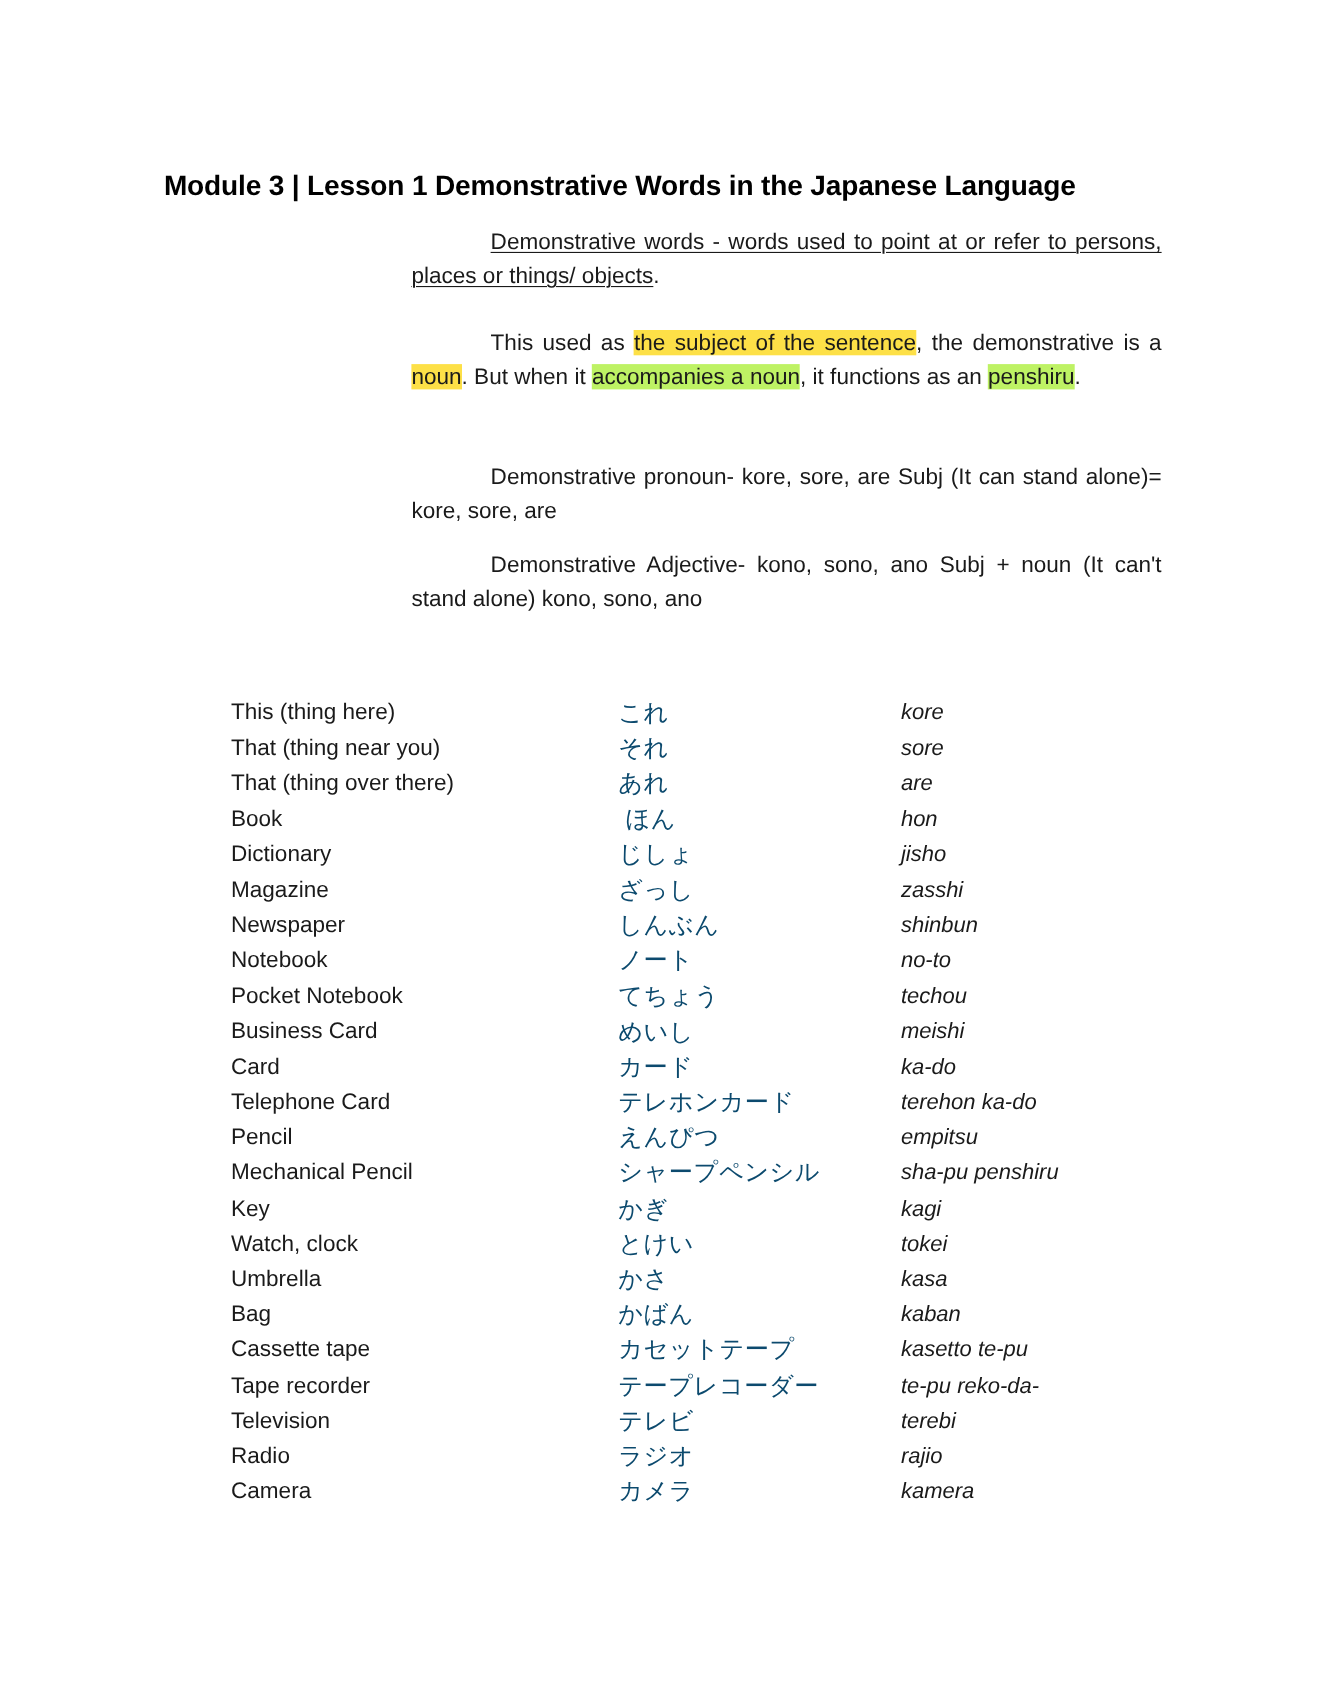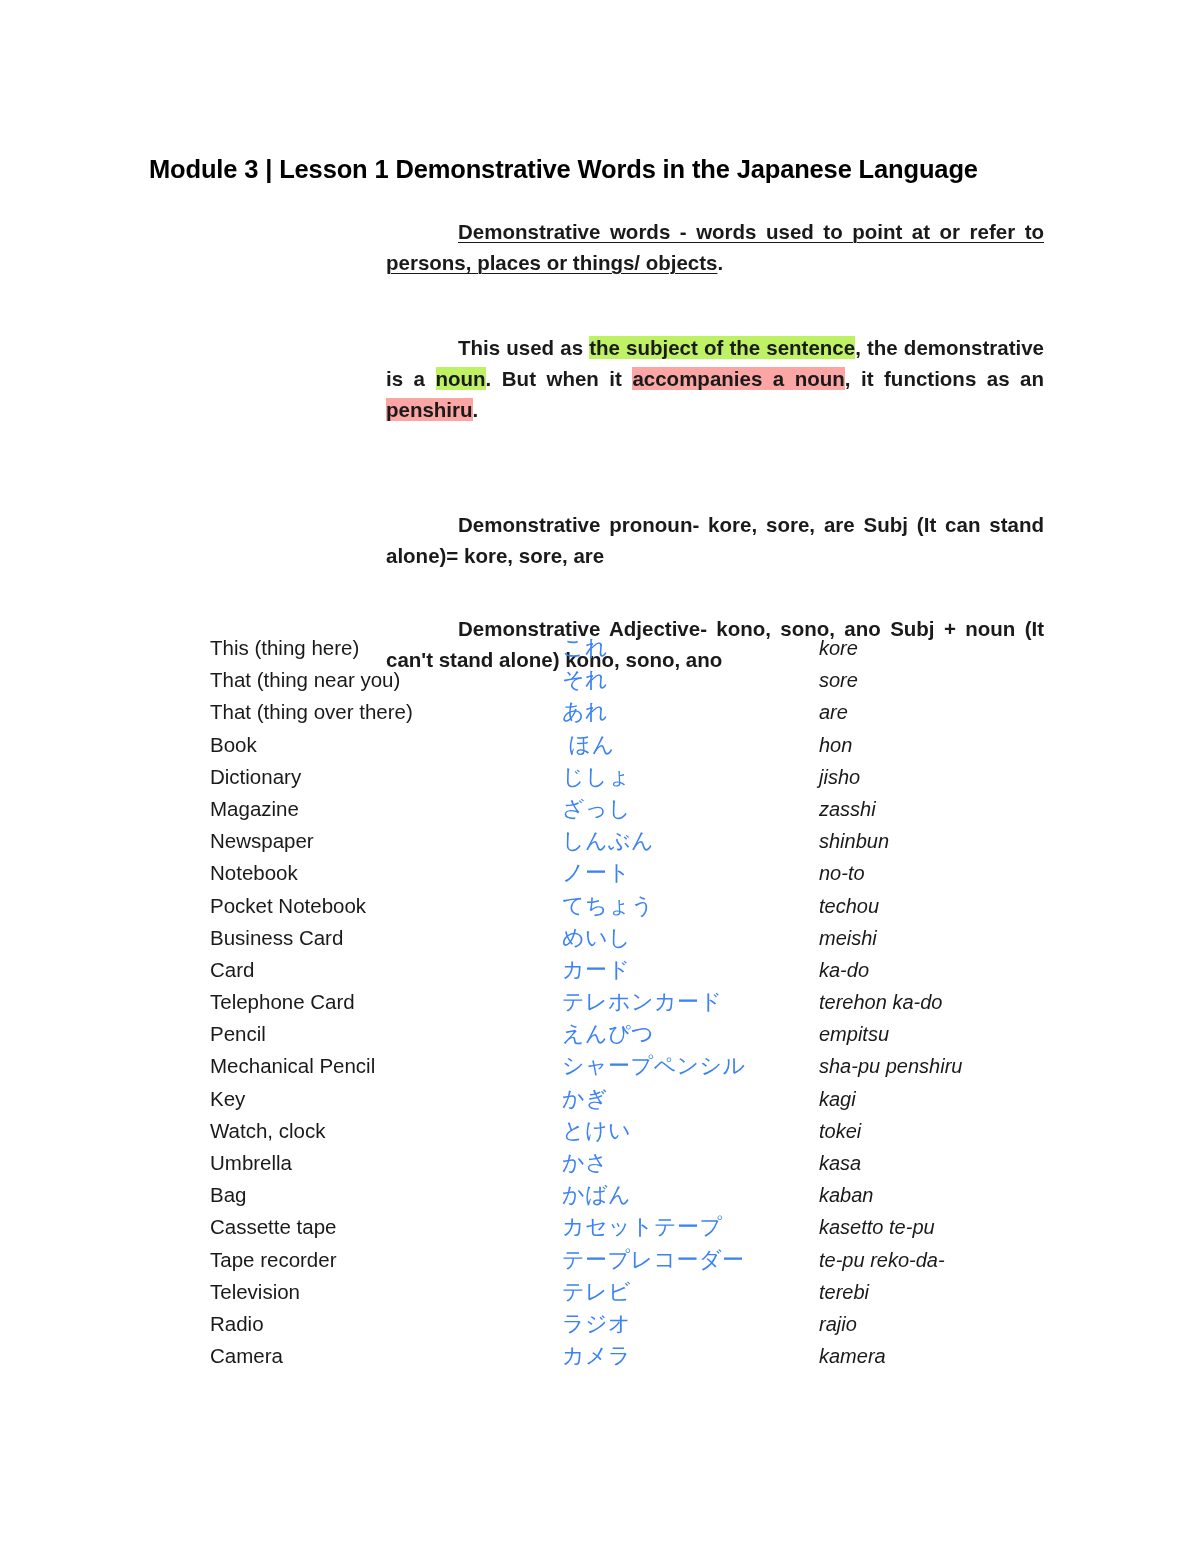--- a/index.html
+++ b/index.html
@@ -40,42 +40,41 @@
     position: absolute;
     left: 370px;
     top: 200px;
     width: 690px;
   }
   .para {
     font-size: 20.5px;
     line-height: 31px;
     text-align: justify;
     text-justify: inter-word;
-    margin: 16px;
+    margin: 4px;
     color: #1a1a1a;
-    font-weight: bold;
   }
   .para .indent {
     display: inline-block;
     width: 72px;
   }
   .para.u {
     text-decoration: none;
   }
   .para.u .uline {
     text-decoration: underline;
     text-decoration-thickness: 1px;
     text-underline-offset: 3px;
   }
   .spacer-a { height: 22px; }
   .spacer-b { height: 52px; }
   .spacer-c { height: 10px; }
 
-  .hl-yellow { background: #bef264; }
-  .hl-cyan   { background: #fca5a5; }
+  .hl-yellow { background: #fde047; }
+  .hl-cyan   { background: #bef264; }
 
   
   .vocab {
     position: absolute;
     left: 0;
     top: 632px;
     width: 1200px;
   }
   .vocab-row {
     position: relative;
@@ -90,21 +89,21 @@
     white-space: nowrap;
     color: #1a1a1a;
   }
   .col-jp {
     position: absolute;
     left: 562px;
     top: 0;
     font-size: 22px;
     white-space: pre;
     letter-spacing: 0.5px;
-    color: #3b82f6;
+    color: #0c4a6e;
   }
   .col-ro {
     position: absolute;
     left: 819px;
     top: 0;
     font-size: 20px;
     font-style: italic;
     white-space: nowrap;
     color: #1a1a1a;
   }

